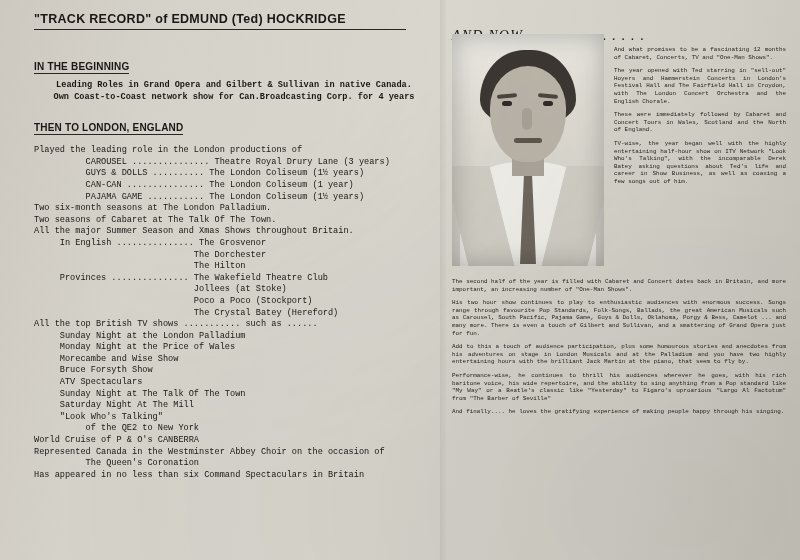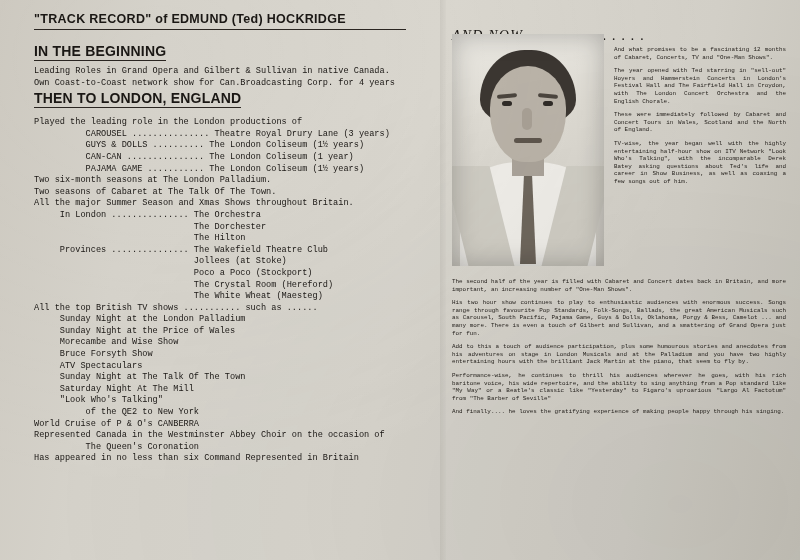--- a/index.html
+++ b/index.html
@@ -67,35 +67,36 @@
   }
   .and-now {
     font-family: "Liberation Serif", serif;
     font-style: italic;
     font-size: 14px;
     letter-spacing: 1.2px;
   }
   .sec-head {
     font-family: "Liberation Sans", sans-serif;
     font-weight: bold;
-    font-size: 14px;
+    font-size: 10px;
     letter-spacing: .2px;
-    margin-top: 1px;
+    margin-top: 19px;
     display: inline-block;
     border-bottom: 1px solid #2a2521;
     padding-bottom: 1px;
   }
   .body-line {
     font-family: "Liberation Mono", monospace;
     font-size: 8.6px;
     line-height: 11.6px;
     white-space: pre;
   }
   .body-line.bold {
-    font-weight: normal;
+    font-weight: bold;
+    text-align: center;
   }
   .gap-s { height: 5px; }
   .gap-m { height: 9px; }
   .gap-l { height: 12px; }
 
   
   .photo {
     position: absolute;
     left: 452px;
     top: 34px;
@@ -218,49 +219,48 @@
       <div class="body-line">          GUYS &amp; DOLLS .......... The London Coliseum (1½ years)</div>
       <div class="body-line">          CAN-CAN ............... The London Coliseum (1 year)</div>
       <div class="body-line">          PAJAMA GAME ........... The London Coliseum (1½ years)</div>
       <div class="body-line"></div>
       <div class="body-line">Two six-month seasons at The London Palladium.</div>
       <div class="body-line"></div>
       <div class="body-line">Two seasons of Cabaret at The Talk Of The Town.</div>
       <div class="body-line"></div>
       <div class="body-line">All the major Summer Season and Xmas Shows throughout Britain.</div>
       <div class="body-line"></div>
-      <div class="body-line">     In London ............... The Orchestra</div>
+      <div class="body-line">     In English ............... The Grosvenor</div>
       <div class="body-line">                               The Dorchester</div>
       <div class="body-line">                               The Hilton</div>
       <div class="body-line"></div>
       <div class="body-line">     Provinces ............... The Wakefield Theatre Club</div>
       <div class="body-line">                               Jollees (at Stoke)</div>
       <div class="body-line">                               Poco a Poco (Stockport)</div>
-      <div class="body-line">                               The Crystal Room (Hereford)</div>
-      <div class="body-line">                               The White Wheat (Maesteg)</div>
+      <div class="body-line">                               The Crystal Batey (Hereford)</div>
       <div class="body-line"></div>
       <div class="body-line">All the top British TV shows ........... such as ......</div>
       <div class="body-line"></div>
       <div class="body-line">     Sunday Night at the London Palladium</div>
-      <div class="body-line">     Sunday Night at the Price of Wales</div>
+      <div class="body-line">     Monday Night at the Price of Wales</div>
       <div class="body-line">     Morecambe and Wise Show</div>
       <div class="body-line">     Bruce Forsyth Show</div>
       <div class="body-line">     ATV Spectaculars</div>
       <div class="body-line">     Sunday Night at The Talk Of The Town</div>
       <div class="body-line">     Saturday Night At The Mill</div>
       <div class="body-line">     "Look Who's Talking"</div>
       <div class="body-line"></div>
       <div class="body-line">          of the QE2 to New York</div>
       <div class="body-line"></div>
       <div class="body-line">World Cruise of P &amp; O's CANBERRA</div>
       <div class="body-line"></div>
       <div class="body-line">Represented Canada in the Westminster Abbey Choir on the occasion of</div>
       <div class="body-line">          The Queen's Coronation</div>
       <div class="body-line"></div>
-      <div class="body-line">Has appeared in no less than six Command Represented in Britain</div>
+      <div class="body-line">Has appeared in no less than six Command Spectaculars in Britain</div>
       <div class="body-line"></div>
     </div>
   </div>
 
   <div class="right-col">
     <div class="and-now">AND NOW . . . . . . . . . . . . .</div>
   </div>
 
   <div class="photo">
     <div class="shirt"></div>

